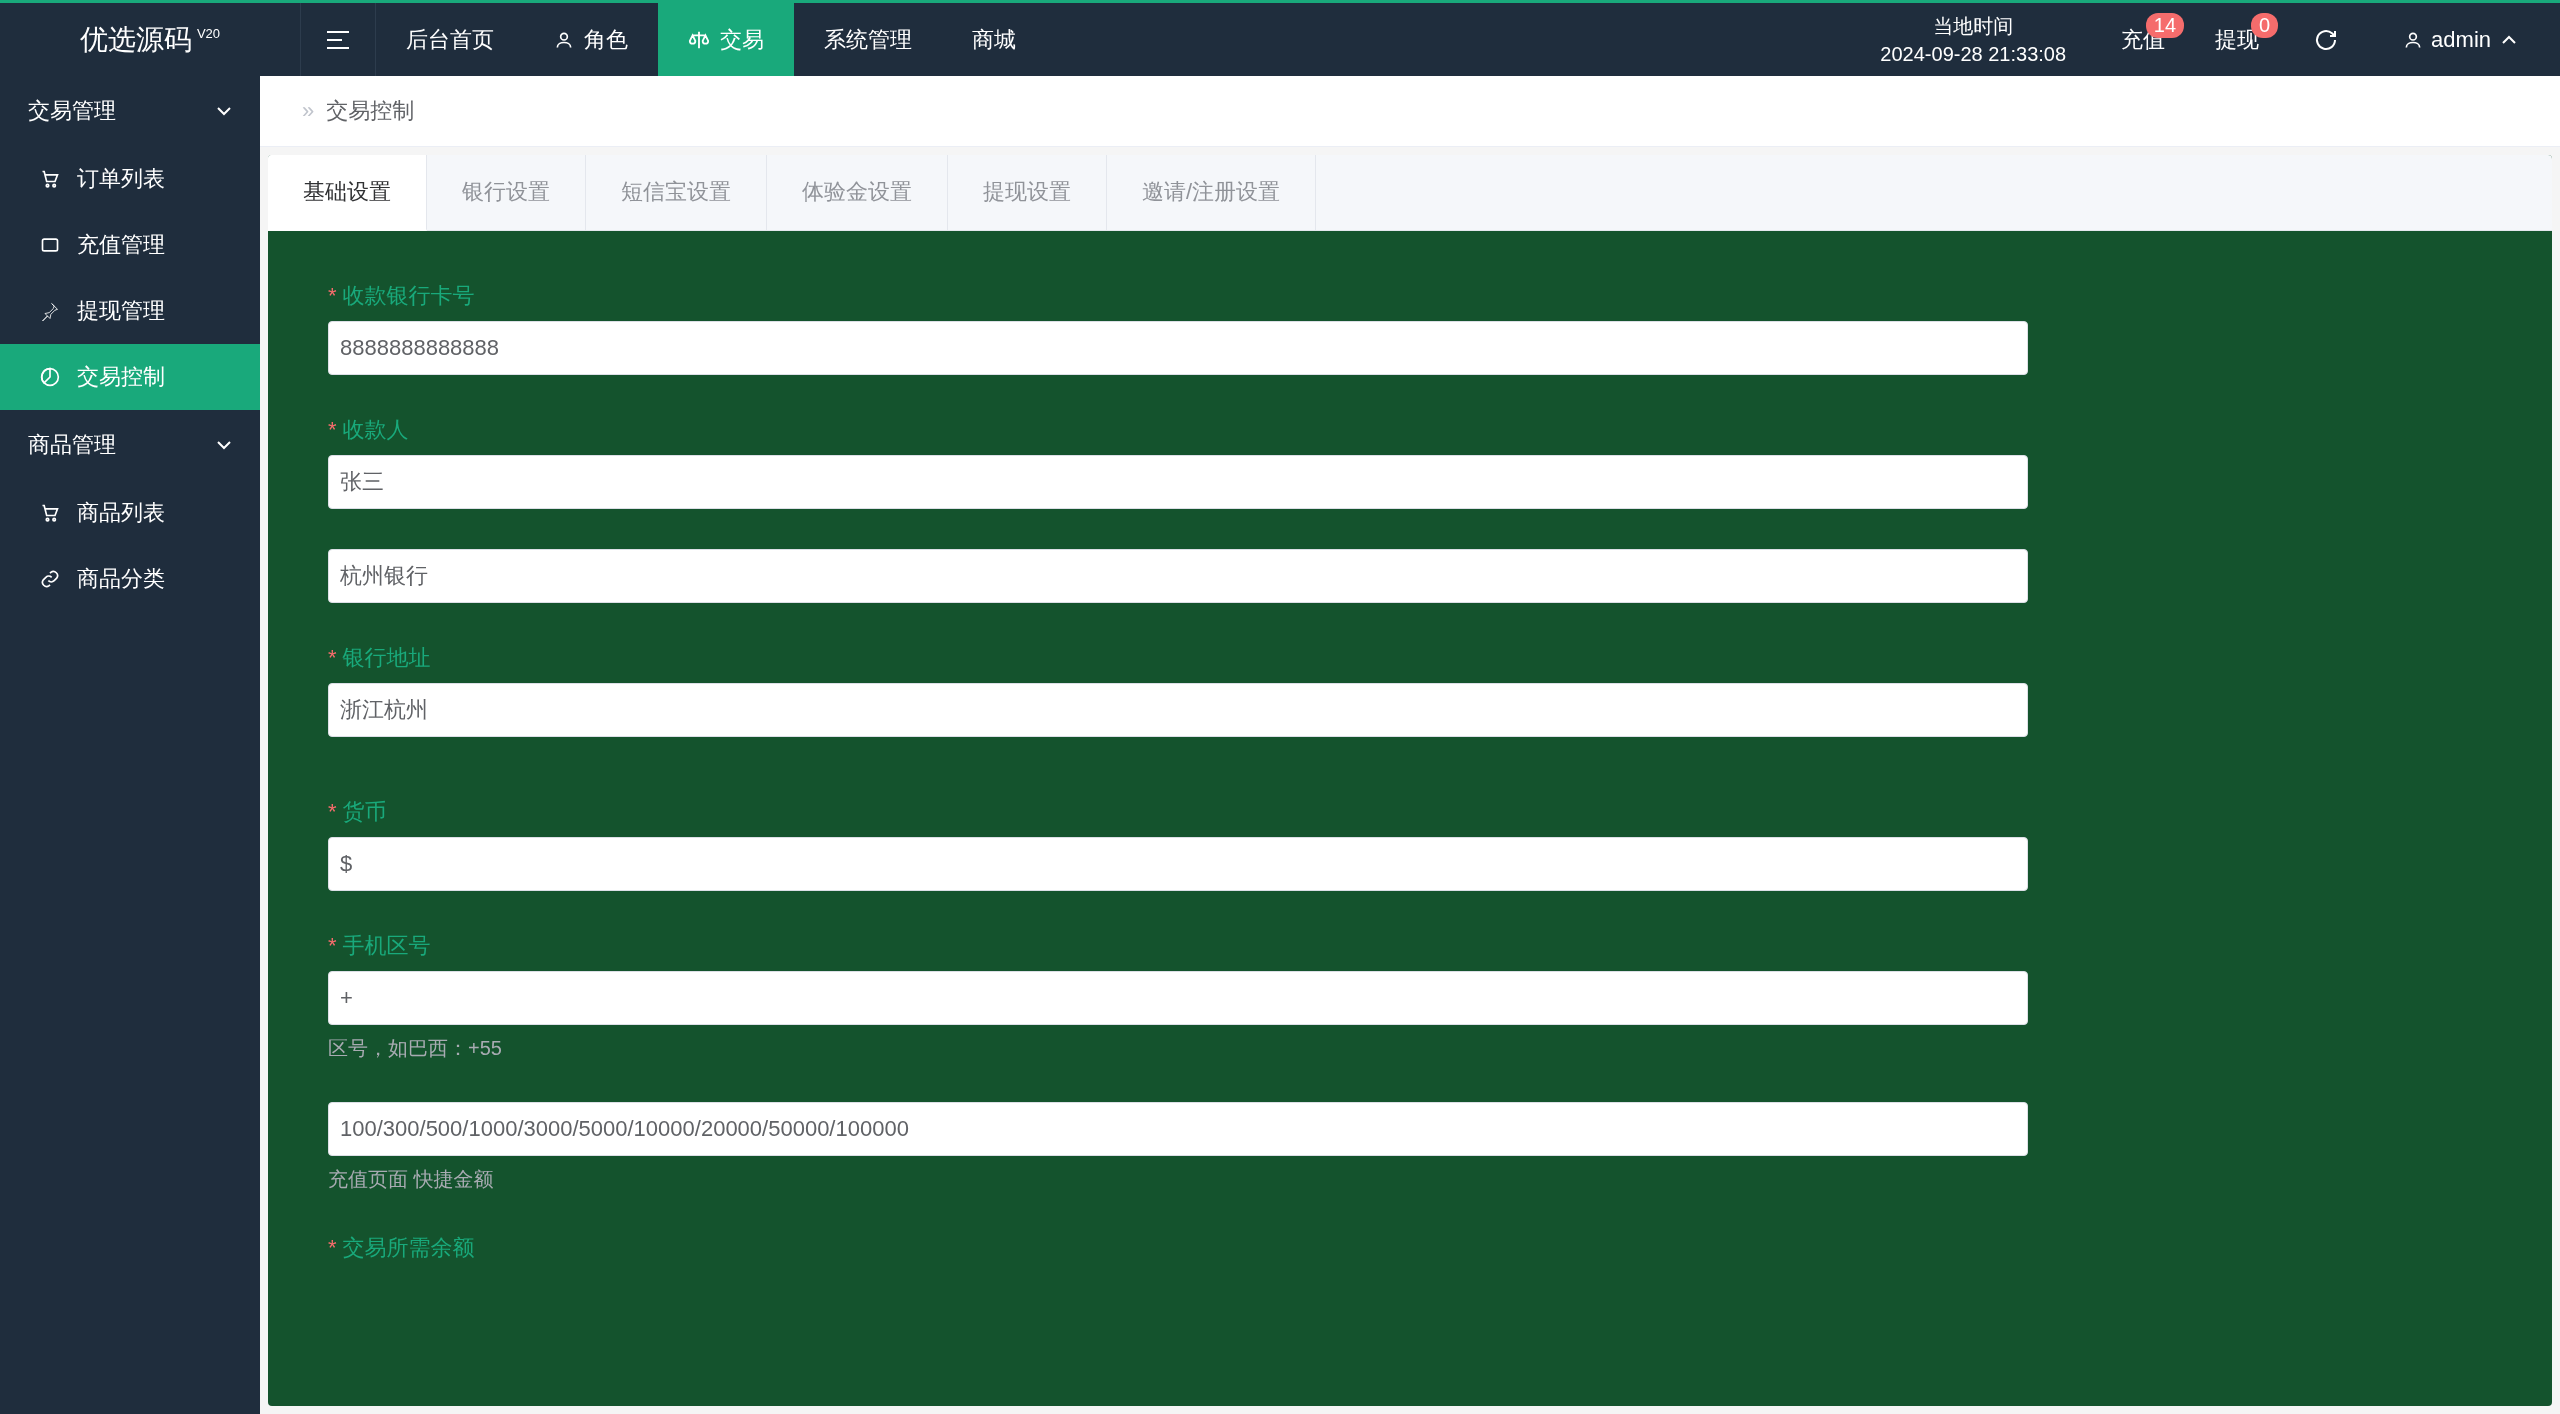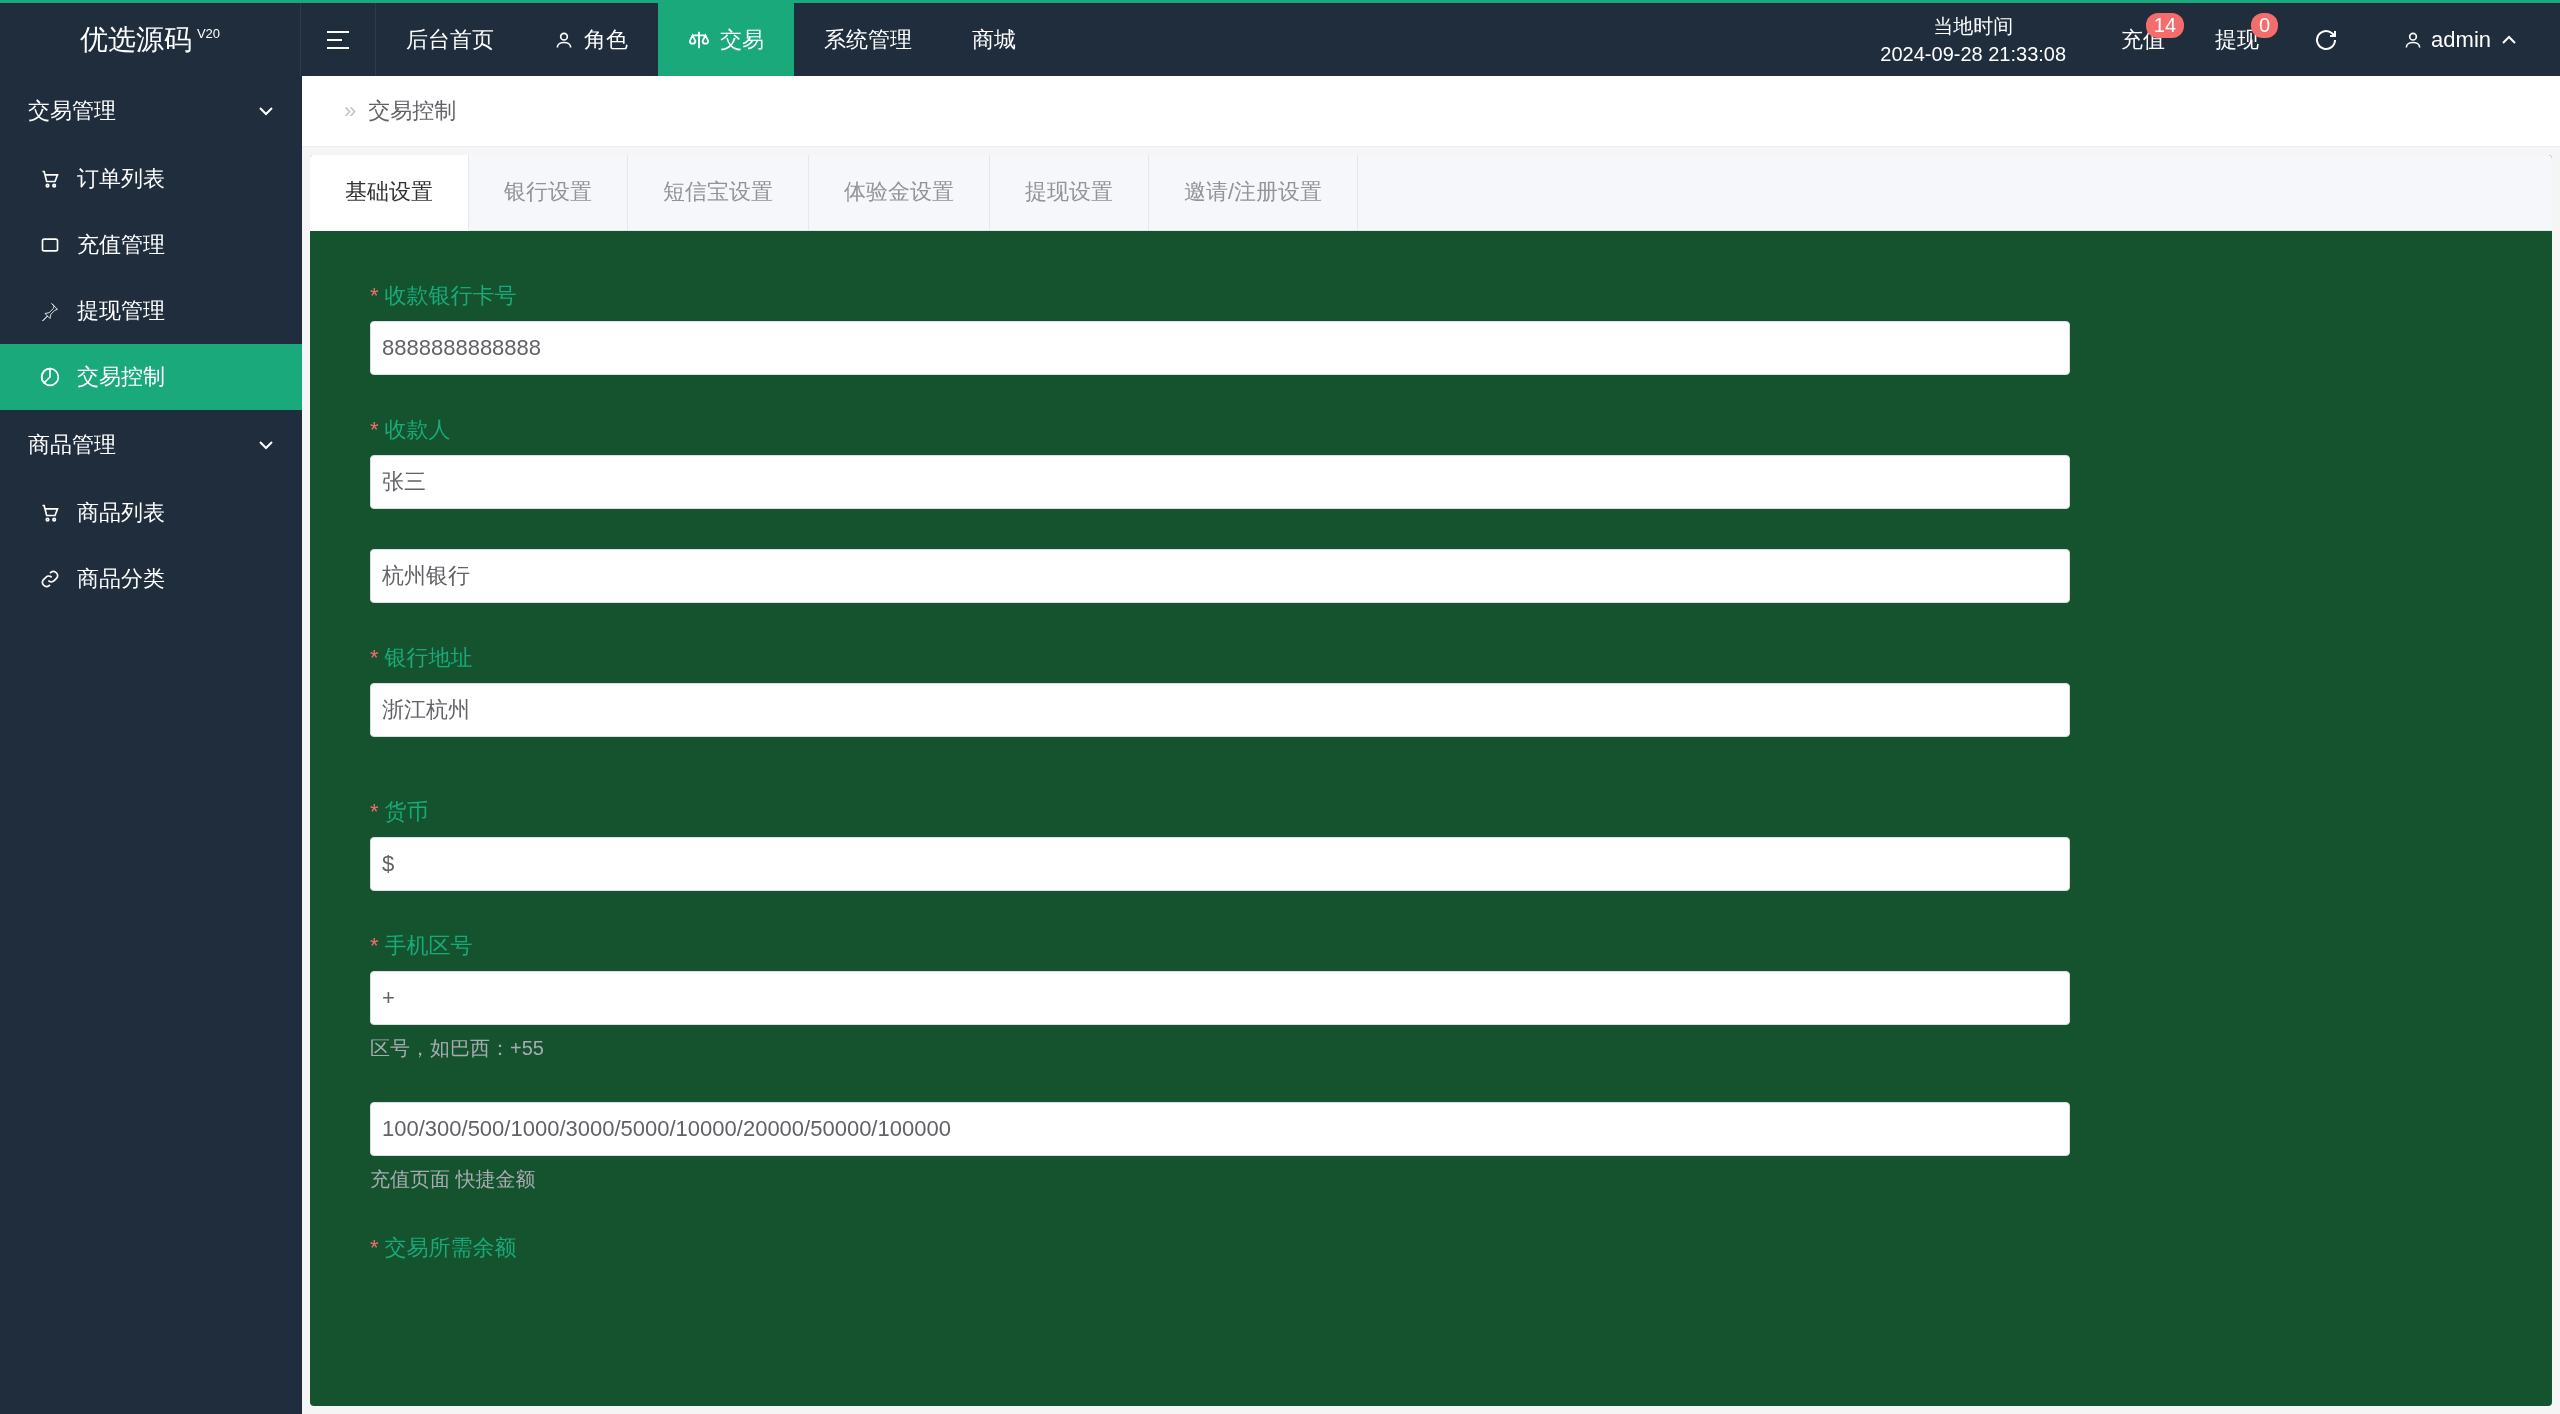--- a/index.html
+++ b/index.html
@@ -29,21 +29,21 @@
     .badge { position: absolute; top: 10px; right: 6px; background: #f56c6c; color: #fff; border-radius: 12px; padding: 1px 8px; font-size: 20px; min-width: 24px; text-align: center; }
     .refresh-btn { display: flex; align-items: center; padding: 0 30px; cursor: pointer; }
     .user-block { display: flex; align-items: center; padding: 0 35px; font-size: 22px; cursor: pointer; }
     .user-block svg { margin-right: 8px; }
     .chevron { margin-left: 10px; }
     
     
     .body-wrap { display: flex; flex: 1; overflow: hidden; }
     
     
-    .sidebar { width: 302px; background: #1f2d3d; color: #c0c4cc; display: flex; flex-direction: column; }
+    .sidebar { width: 260px; background: #1f2d3d; color: #c0c4cc; display: flex; flex-direction: column; }
     .side-group { padding: 20px 28px; font-size: 22px; display: flex; align-items: center; justify-content: space-between; cursor: pointer; color: #fff;}
     .side-item { padding: 18px 28px 18px 40px; font-size: 22px; display: flex; align-items: center; cursor: pointer; color: #fff;}
     .side-item.active { background: #19a97b; color: #fff; }
     .side-icon { margin-right: 15px; width: 22px; display: inline-flex; }
     
     
     .main { flex: 1; background: #f5f5f5; display: flex; flex-direction: column; overflow: hidden; }
     .breadcrumb { padding: 20px 30px; background: #fff; font-size: 22px; color: #606266; display: flex; align-items: center; border-bottom: 1px solid #ebeef5; }
     .breadcrumb .sep { margin: 0 12px; color: #c0c4cc; }
     

